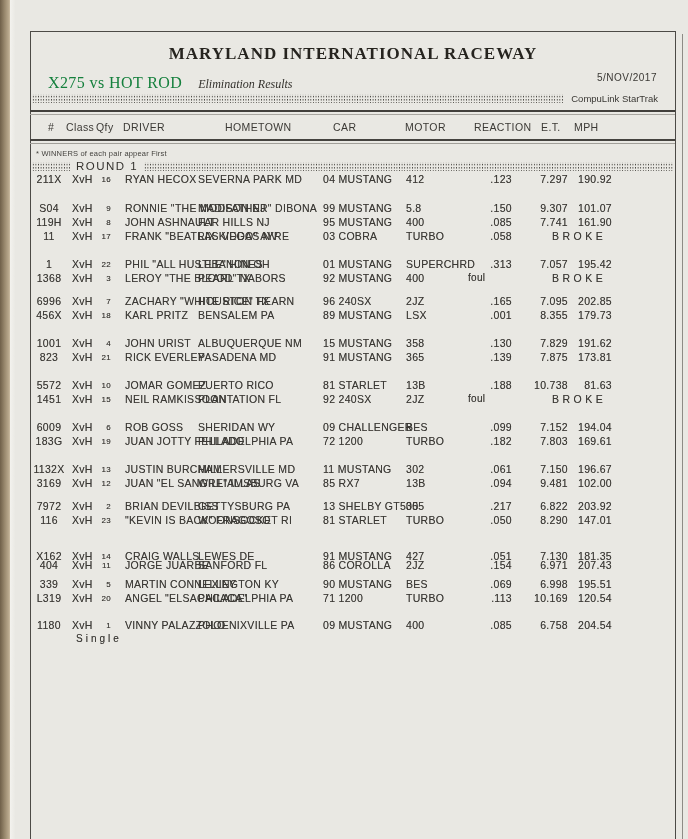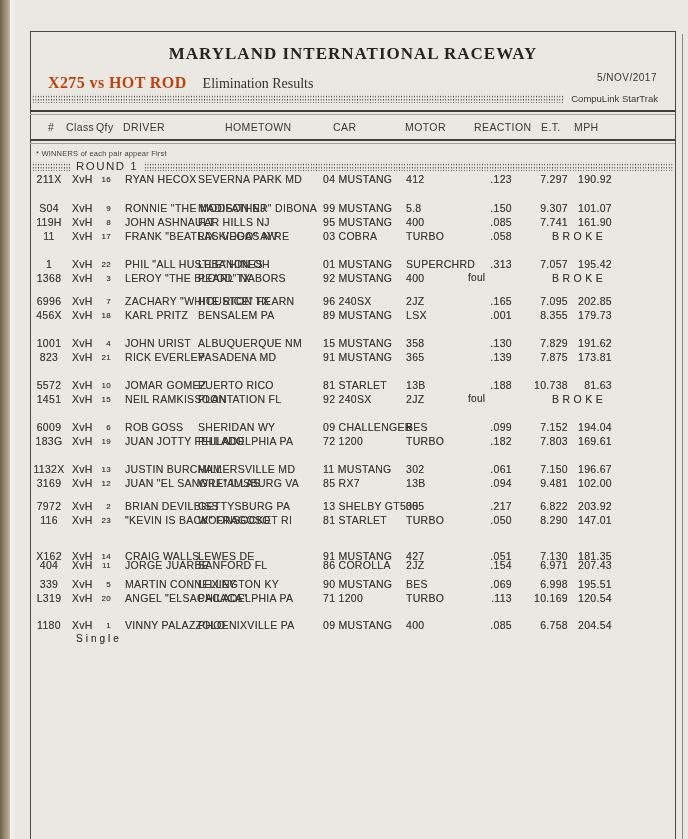--- a/index.html
+++ b/index.html
@@ -18,22 +18,22 @@
     background:linear-gradient(90deg,#6f6049 0%,#97876c 45%,#b7a78b 85%,#cbbca1 100%);}
   .edge-hl{position:absolute;left:10px;top:0;bottom:0;width:5px;background:linear-gradient(90deg,#f3f2ee,#eae9e4);}
   .frame{position:absolute;left:30px;top:31px;right:12px;bottom:-3px;
     border:1.5px solid #4c4a46;border-bottom:none;}
   .edge-r2{position:absolute;top:34px;bottom:0;right:5px;width:1px;background:#8d8b85;}
 
   .title{position:absolute;left:30px;right:12px;top:44px;text-align:center;
     font-family:"Liberation Serif", serif;font-weight:bold;font-size:17px;
     letter-spacing:1px;color:#26241f;}
   .event-line{position:absolute;left:48px;top:74px;white-space:nowrap;}
-  .event{font-family:"Liberation Serif", serif;font-weight:bold;font-size:16px;color:#c2410c;letter-spacing:0.4px;}
-  .subtitle{font-family:"Liberation Serif", serif;font-size:14px;color:#33312c;margin-left:16px;}
+  .event{font-family:"Liberation Serif", serif;font-weight:normal;font-size:16px;color:#15803d;letter-spacing:0.4px;}
+  .subtitle{font-family:"Liberation Serif", serif;font-style:italic;font-size:12px;color:#33312c;margin-left:16px;}
   .date{position:absolute;top:72px;right:31px;font-size:10px;color:#3a3834;letter-spacing:0.5px;}
 
   .dots{height:9px;background-image:radial-gradient(circle,#4a4843 0.8px,rgba(0,0,0,0) 0.95px);
     background-size:2.6px 3.2px;background-position:0 1px;}
   .band{position:absolute;display:flex;align-items:center;}
   .band-top{left:32px;right:30px;top:93px;height:11px;}
   .band-top .dots{flex:1;}
   .sys{font-size:9.5px;color:#3a3834;padding-left:7px;white-space:nowrap;}
 
   .rule{position:absolute;left:30px;right:13px;}

